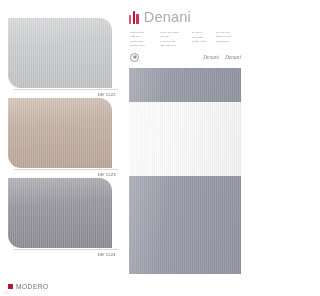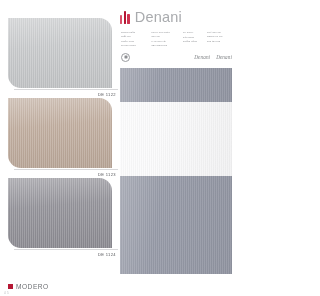--- a/index.html
+++ b/index.html
@@ -87,21 +87,21 @@
     right: 0;
     bottom: -2px;
     width: 104px;
     height: 0;
     border-top: 0.4px solid #d8d8da;
   }
 
   
   .right-column {
     position: absolute;
-    left: 120px;
+    left: 129px;
     top: 8px;
     width: 112px;
   }
 
   .brand-head {
     display: flex;
     align-items: center;
     gap: 5px;
     height: 19px;
   }

